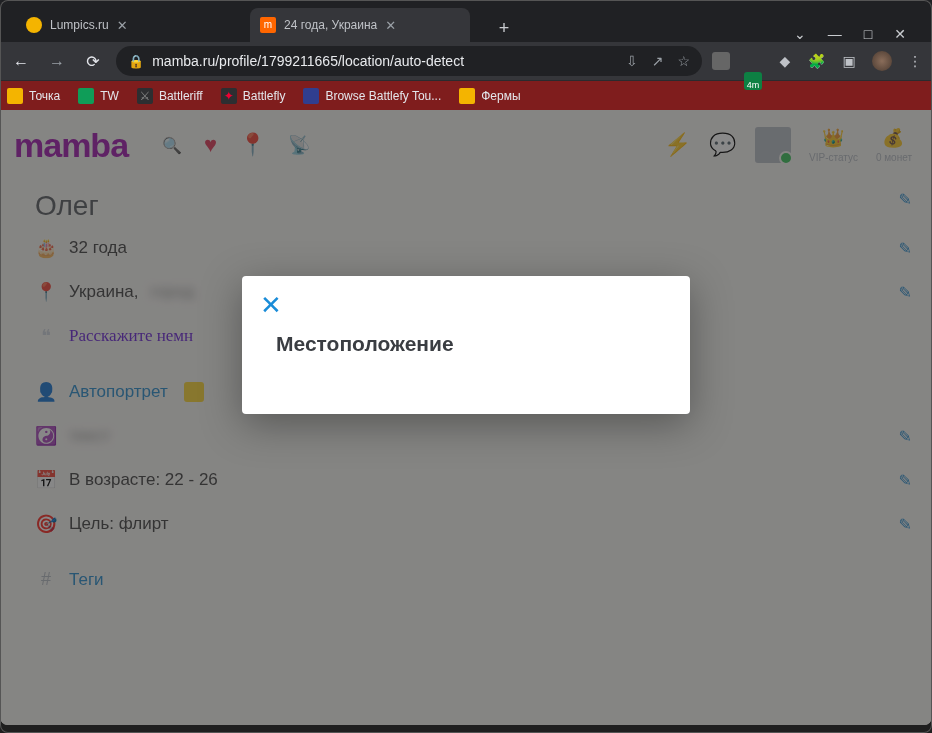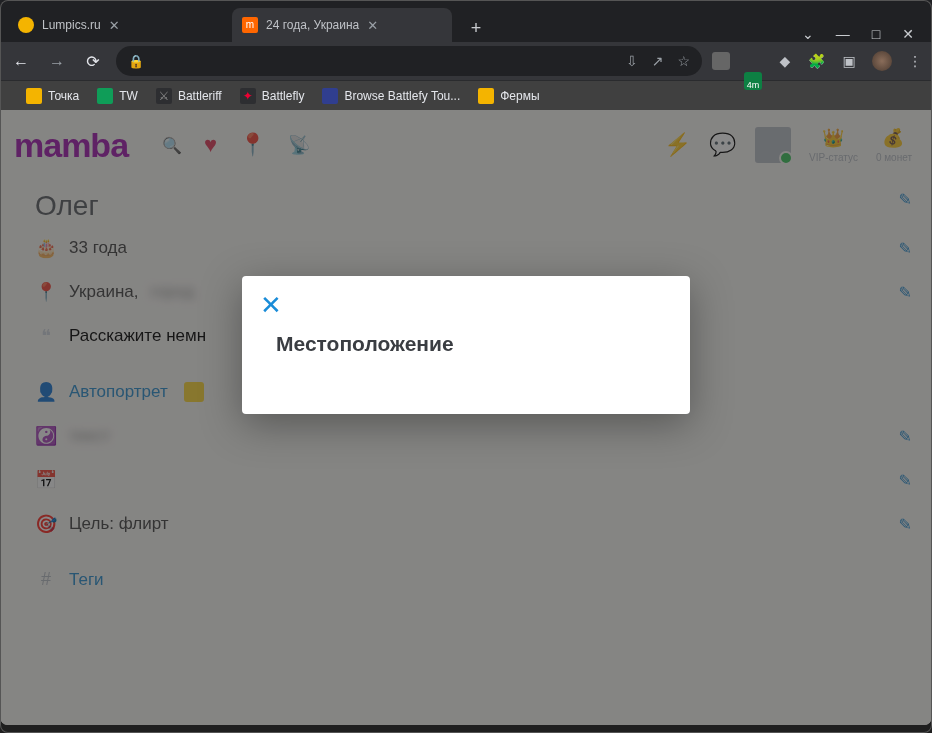--- a/index.html
+++ b/index.html
@@ -1,40 +1,40 @@
 <!DOCTYPE html>
 <html><head>
 <meta charset="utf-8">
 <style>
 * { margin: 0; padding: 0; box-sizing: border-box; font-family: Arial, sans-serif; }
 body { width: 932px; height: 733px; background: #1f1f1f; overflow: hidden; position: relative; }
 
 
-.tab-bar { height: 42px; background: #202124; display: flex; align-items: flex-end; padding: 6px 8px 0; gap: 4px; }
+.tab-bar { height: 42px; background: #202124; display: flex; align-items: flex-end; padding: 6px 16px 0; gap: 14px; }
 .tab { height: 34px; display: flex; align-items: center; padding: 0 10px; border-radius: 8px 8px 0 0; min-width: 220px; gap: 8px; color: #bfc2c7; font-size: 12px; position: relative; }
 .tab.active { background: #35363a; }
 .tab .favicon { width: 16px; height: 16px; border-radius: 50%; display: inline-block; flex-shrink: 0; }
 .tab .close { width: 14px; height: 14px; color: #9aa0a6; font-size: 13px; }
 .new-tab { color: #c9ccd0; width: 28px; height: 28px; display: flex; align-items: center; justify-content: center; font-size: 18px; margin-left: 6px; }
 .win-ctrl { margin-left: auto; display: flex; gap: 22px; color: #c9ccd0; padding-right: 10px; align-items: center; }
 .win-ctrl span { font-size: 14px; }
 
 .url-bar { height: 38px; background: #35363a; display: flex; align-items: center; padding: 0 8px; gap: 10px; }
 .nav-btn { color: #9aa0a6; width: 26px; text-align: center; font-size: 16px; cursor: pointer; }
 .nav-btn.enabled { color: #e4e6eb; }
 .url-box { flex: 1; background: #202124; border-radius: 20px; height: 30px; display: flex; align-items: center; padding: 0 12px; gap: 8px; color: #9aa0a6; font-size: 14px; }
 .lock { font-size: 13px; }
 .url-text { color: #cfd2d7; }
 .url-text .domain { color: #e8eaed; }
 .ext-icons { display: flex; gap: 14px; color: #bfc2c7; align-items: center; }
 .ext-icons .ic { width: 18px; height: 18px; display: flex; align-items: center; justify-content: center; font-size: 14px; }
 .ext-green { width: 18px; height: 18px; background: #0d8043; border-radius: 3px; font-size: 9px; color: #fff; display:flex; align-items:flex-end; justify-content:center;margin-top:40px; }
 .avatar-ic { width: 20px; height: 20px; border-radius: 50%; background: radial-gradient(circle,#8a6d5a,#4a3a30); }
 
-.bookmarks { height: 30px; background: #404040; display: flex; align-items: center; padding: 0 26px; gap: 18px; border-top: 1px solid #2a2b2e; color: #e4e6eb; font-size: 12px; }
+.bookmarks { height: 30px; background: #7f1d1d; display: flex; align-items: center; padding: 0 7px; gap: 18px; border-top: 1px solid #2a2b2e; color: #e4e6eb; font-size: 12px; }
 .bm { display: flex; align-items: center; gap: 6px; }
 .sq { width: 16px; height: 16px; border-radius: 2px; }
 .sq-y { background: #f4b400; }
 .sq-g { background: #0f9d58; }
 .sq-d { background: #2d2e31; display:flex; align-items:center; justify-content:center; color:#888; }
 .sq-r { background: #2d2e31; display:flex; align-items:center; justify-content:center; }
 .sq-bl { background: #303e8f; }
 
 
 .viewport { position: relative; width: 100%; height: calc(733px - 42px - 38px - 30px - 8px); background: #f7f5f2; overflow: hidden; border-bottom-left-radius: 8px; border-bottom-right-radius: 8px; }
@@ -54,21 +54,21 @@
 .crown { font-size: 18px; }
 .chat-ic { color:#3ea3d8; font-size:22px; }
 
 .profile { padding: 10px 20px 20px; margin-left: 15px; }
 .row { display: flex; align-items: center; padding: 11px 0; gap: 12px; font-size: 17px; color: #444; position: relative; }
 .row .icon { width: 22px; text-align: center; font-size: 18px; }
 .row .edit { margin-left: auto; color: #2b8fcf; font-size: 16px; transform: rotate(0deg); }
 .name { font-size: 28px; font-weight: 400; color: #5a5d63; padding-bottom: 4px; display:flex; }
 .name .edit { margin-left:auto; color:#2b8fcf; font-size:16px; }
 .blur { filter: blur(4px); color:#999; }
-.link-blue { color: #000000; }
+.link-blue { color: #6d28d9; font-family: Liberation Serif, serif; }
 .section-label { color: #2b8fcf; font-size: 17px; }
 .sel-badge { background:#fdd835; width:20px; height:20px; border-radius:3px; margin-left:4px; }
 
 
 .modal { position: absolute; left: 50%; top: 166px; transform: translateX(-50%); width: 448px; background: #fff; border-radius: 4px; box-shadow: 0 10px 40px rgba(0,0,0,0.35); padding: 22px 34px 38px; }
 .modal-close { position: absolute; top: 14px; left: 18px; font-size: 26px; color: #1a8cd8; cursor: pointer; font-weight: 300; }
 .modal-title { text-align: left; font-size: 21px; font-weight: 700; color: #3a3d42; margin: 34px 0 20px; }
 .modal-text { text-align: center; color: #8a97a6; font-size: 15px; line-height: 1.55; margin-bottom: 24px; }
 .highlight-box { border: 4px solid #e2332d; border-radius: 12px; padding: 8px; margin: 0 -14px -10px; }
 .modal-btn { width: 100%; height: 50px; background: #43ade0; color: #fff; border: none; border-radius: 6px; font-size: 17px; cursor: pointer; }
@@ -97,20 +97,21 @@
     <span>✕</span>
   </div>
 </div>
 
 <div class="url-bar">
   <span class="nav-btn enabled">←</span>
   <span class="nav-btn">→</span>
   <span class="nav-btn enabled">⟳</span>
   <div class="url-box">
     <span class="lock">🔒</span>
+    <span class="url-text"><span class="domain">mamba.ru/profile/1799211665/location/auto-detect</span></span>
     <span style="margin-left:auto; display:flex; gap:14px;">
       <span class="ic">⇩</span>
       <span class="ic">↗</span>
       <span class="ic">☆</span>
     </span>
   </div>
   <div class="ext-icons">
     <span class="ic" style="background:#666; border-radius:3px; width:18px; height:18px;"></span>
     <span class="ext-green">4m</span>
     <span class="ic">◆</span>
@@ -176,21 +177,21 @@
       </div>
     </div>
 
     <div class="profile">
       <div class="name">
         <span>Олег</span>
         <span class="edit">✎</span>
       </div>
       <div class="row">
         <span class="icon">🎂</span>
-        <span>33 года</span>
+        <span>32 года</span>
         <span class="edit">✎</span>
       </div>
       <div class="row">
         <span class="icon" style="color:#2b8fcf;">📍</span>
         <span>Украина,</span>
         <span class="blur">город</span>
         <span class="edit">✎</span>
       </div>
       <div class="row">
         <span class="icon" style="color:#cfd6dd;">❝</span>
@@ -202,20 +203,21 @@
         <span class="section-label">Автопортрет</span>
         <span class="sel-badge"></span>
       </div>
       <div class="row">
         <span class="icon">☯️</span>
         <span class="blur">текст</span>
         <span class="edit">✎</span>
       </div>
       <div class="row">
         <span class="icon">📅</span>
+        <span>В возрасте: 22 - 26</span>
         <span class="edit">✎</span>
       </div>
       <div class="row">
         <span class="icon">🎯</span>
         <span>Цель: флирт</span>
         <span class="edit">✎</span>
       </div>
       <div style="height:12px;"></div>
       <div class="row">
         <span class="icon" style="color:#b6bcc3;">#</span>

